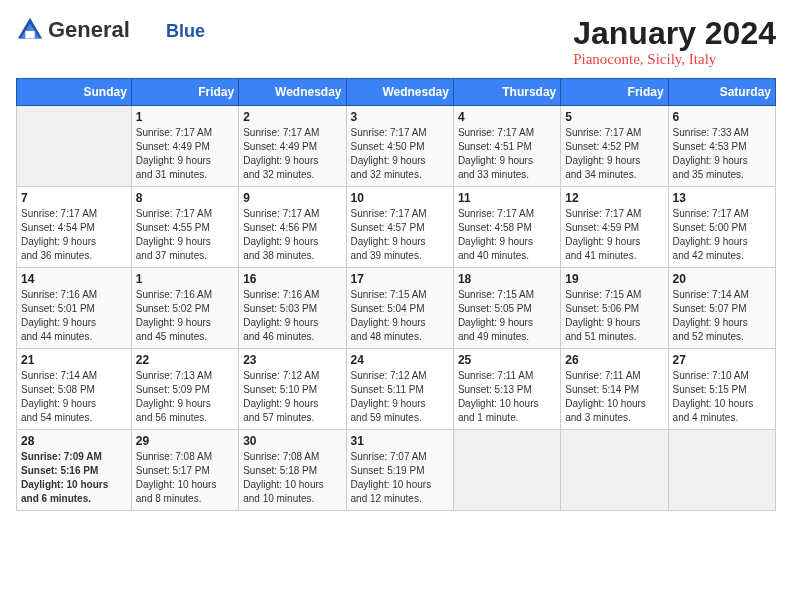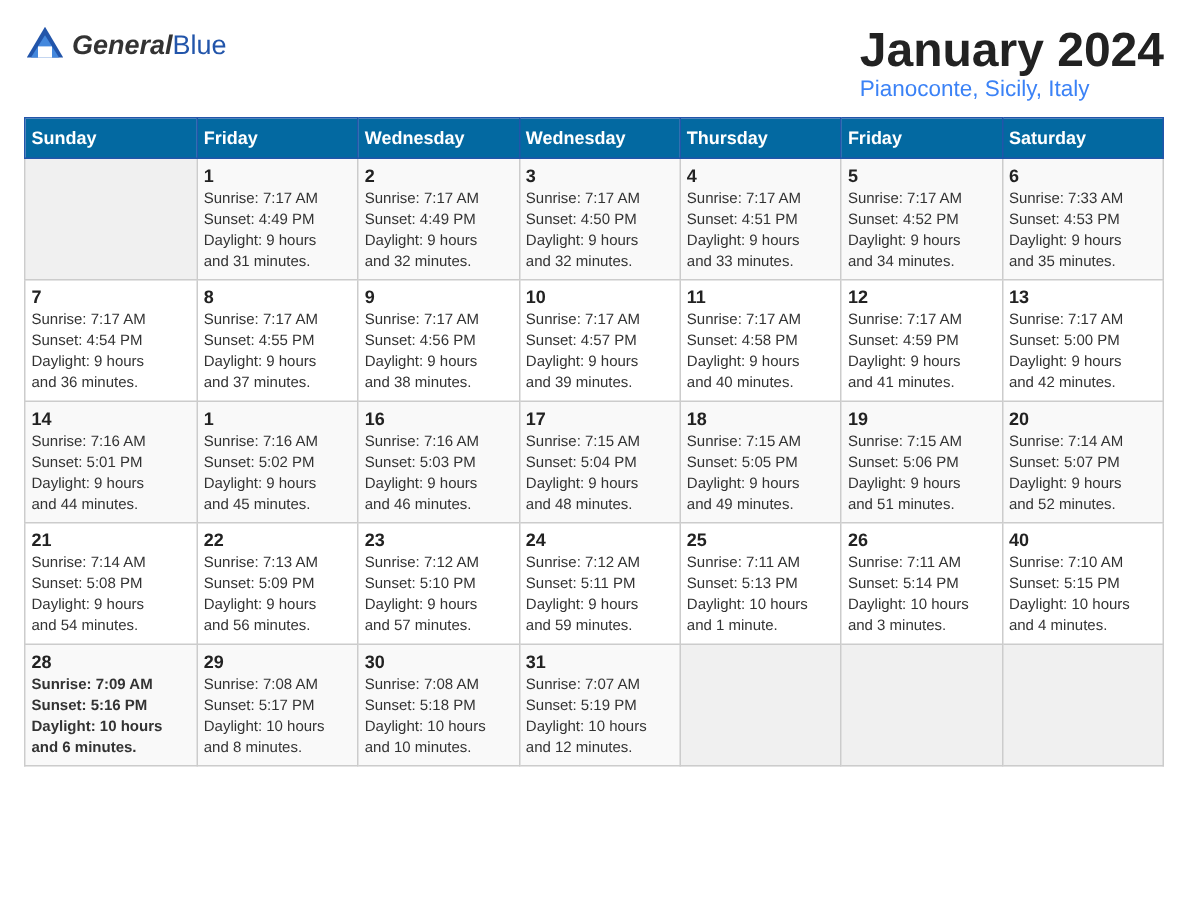--- a/index.html
+++ b/index.html
@@ -15,60 +15,61 @@
       align-items: flex-start;
       justify-content: space-between;
       margin-bottom: 10px;
     }
     .logo {
       display: flex;
       align-items: center;
       gap: 4px;
     }
     .logo-text-general {
-      font-size: 18px;
+      font-size: 22px;
       font-weight: bold;
       color: #333;
       line-height: 1;
-      font-style: italic;
     }
     .logo-text-blue {
       font-size: 18px;
-      font-weight: normal;
+      font-weight: bold;
       color: #2255aa;
       line-height: 1;
+      margin-left: 36px;
     }
     .logo-icon {
       width: 28px;
       height: 28px;
     }
     .title-block {
       text-align: left;
     }
     .title-block h1 {
       font-size: 32px;
       font-weight: bold;
       color: #222;
       line-height: 1.1;
     }
     .title-block h2 {
       font-size: 15px;
       font-weight: normal;
-      color: #3b82f6;
+      color: #ef4444;
+      font-family: Liberation Serif, serif;
     }
     table {
       width: 100%;
       border-collapse: collapse;
       font-size: 11px;
     }
     thead tr th {
-      background-color: #0369a1;
+      background-color: #3b82f6;
       color: #fff;
       padding: 6px 4px;
-      text-align: left;
+      text-align: right;
       font-size: 12px;
       font-weight: bold;
       border: 1px solid #2255aa;
     }
     tbody tr td {
       border: 1px solid #ccc;
       padding: 4px 4px;
       vertical-align: top;
       background: #fff;
       min-width: 90px;
@@ -312,21 +313,21 @@
 and 1 minute.</div>
         </td>
         <td>
           <div class="day-number">26</div>
           <div class="day-info" style="white-space: pre-line;">Sunrise: 7:11 AM
 Sunset: 5:14 PM
 Daylight: 10 hours
 and 3 minutes.</div>
         </td>
         <td>
-          <div class="day-number">40</div>
+          <div class="day-number">27</div>
           <div class="day-info" style="white-space: pre-line;">Sunrise: 7:10 AM
 Sunset: 5:15 PM
 Daylight: 10 hours
 and 4 minutes.</div>
         </td>
       </tr>
       <tr>
         <td>
           <div class="day-number">28</div>
           <div class="day-info" style="white-space: pre-line; font-weight: bold;">Sunrise: 7:09 AM

